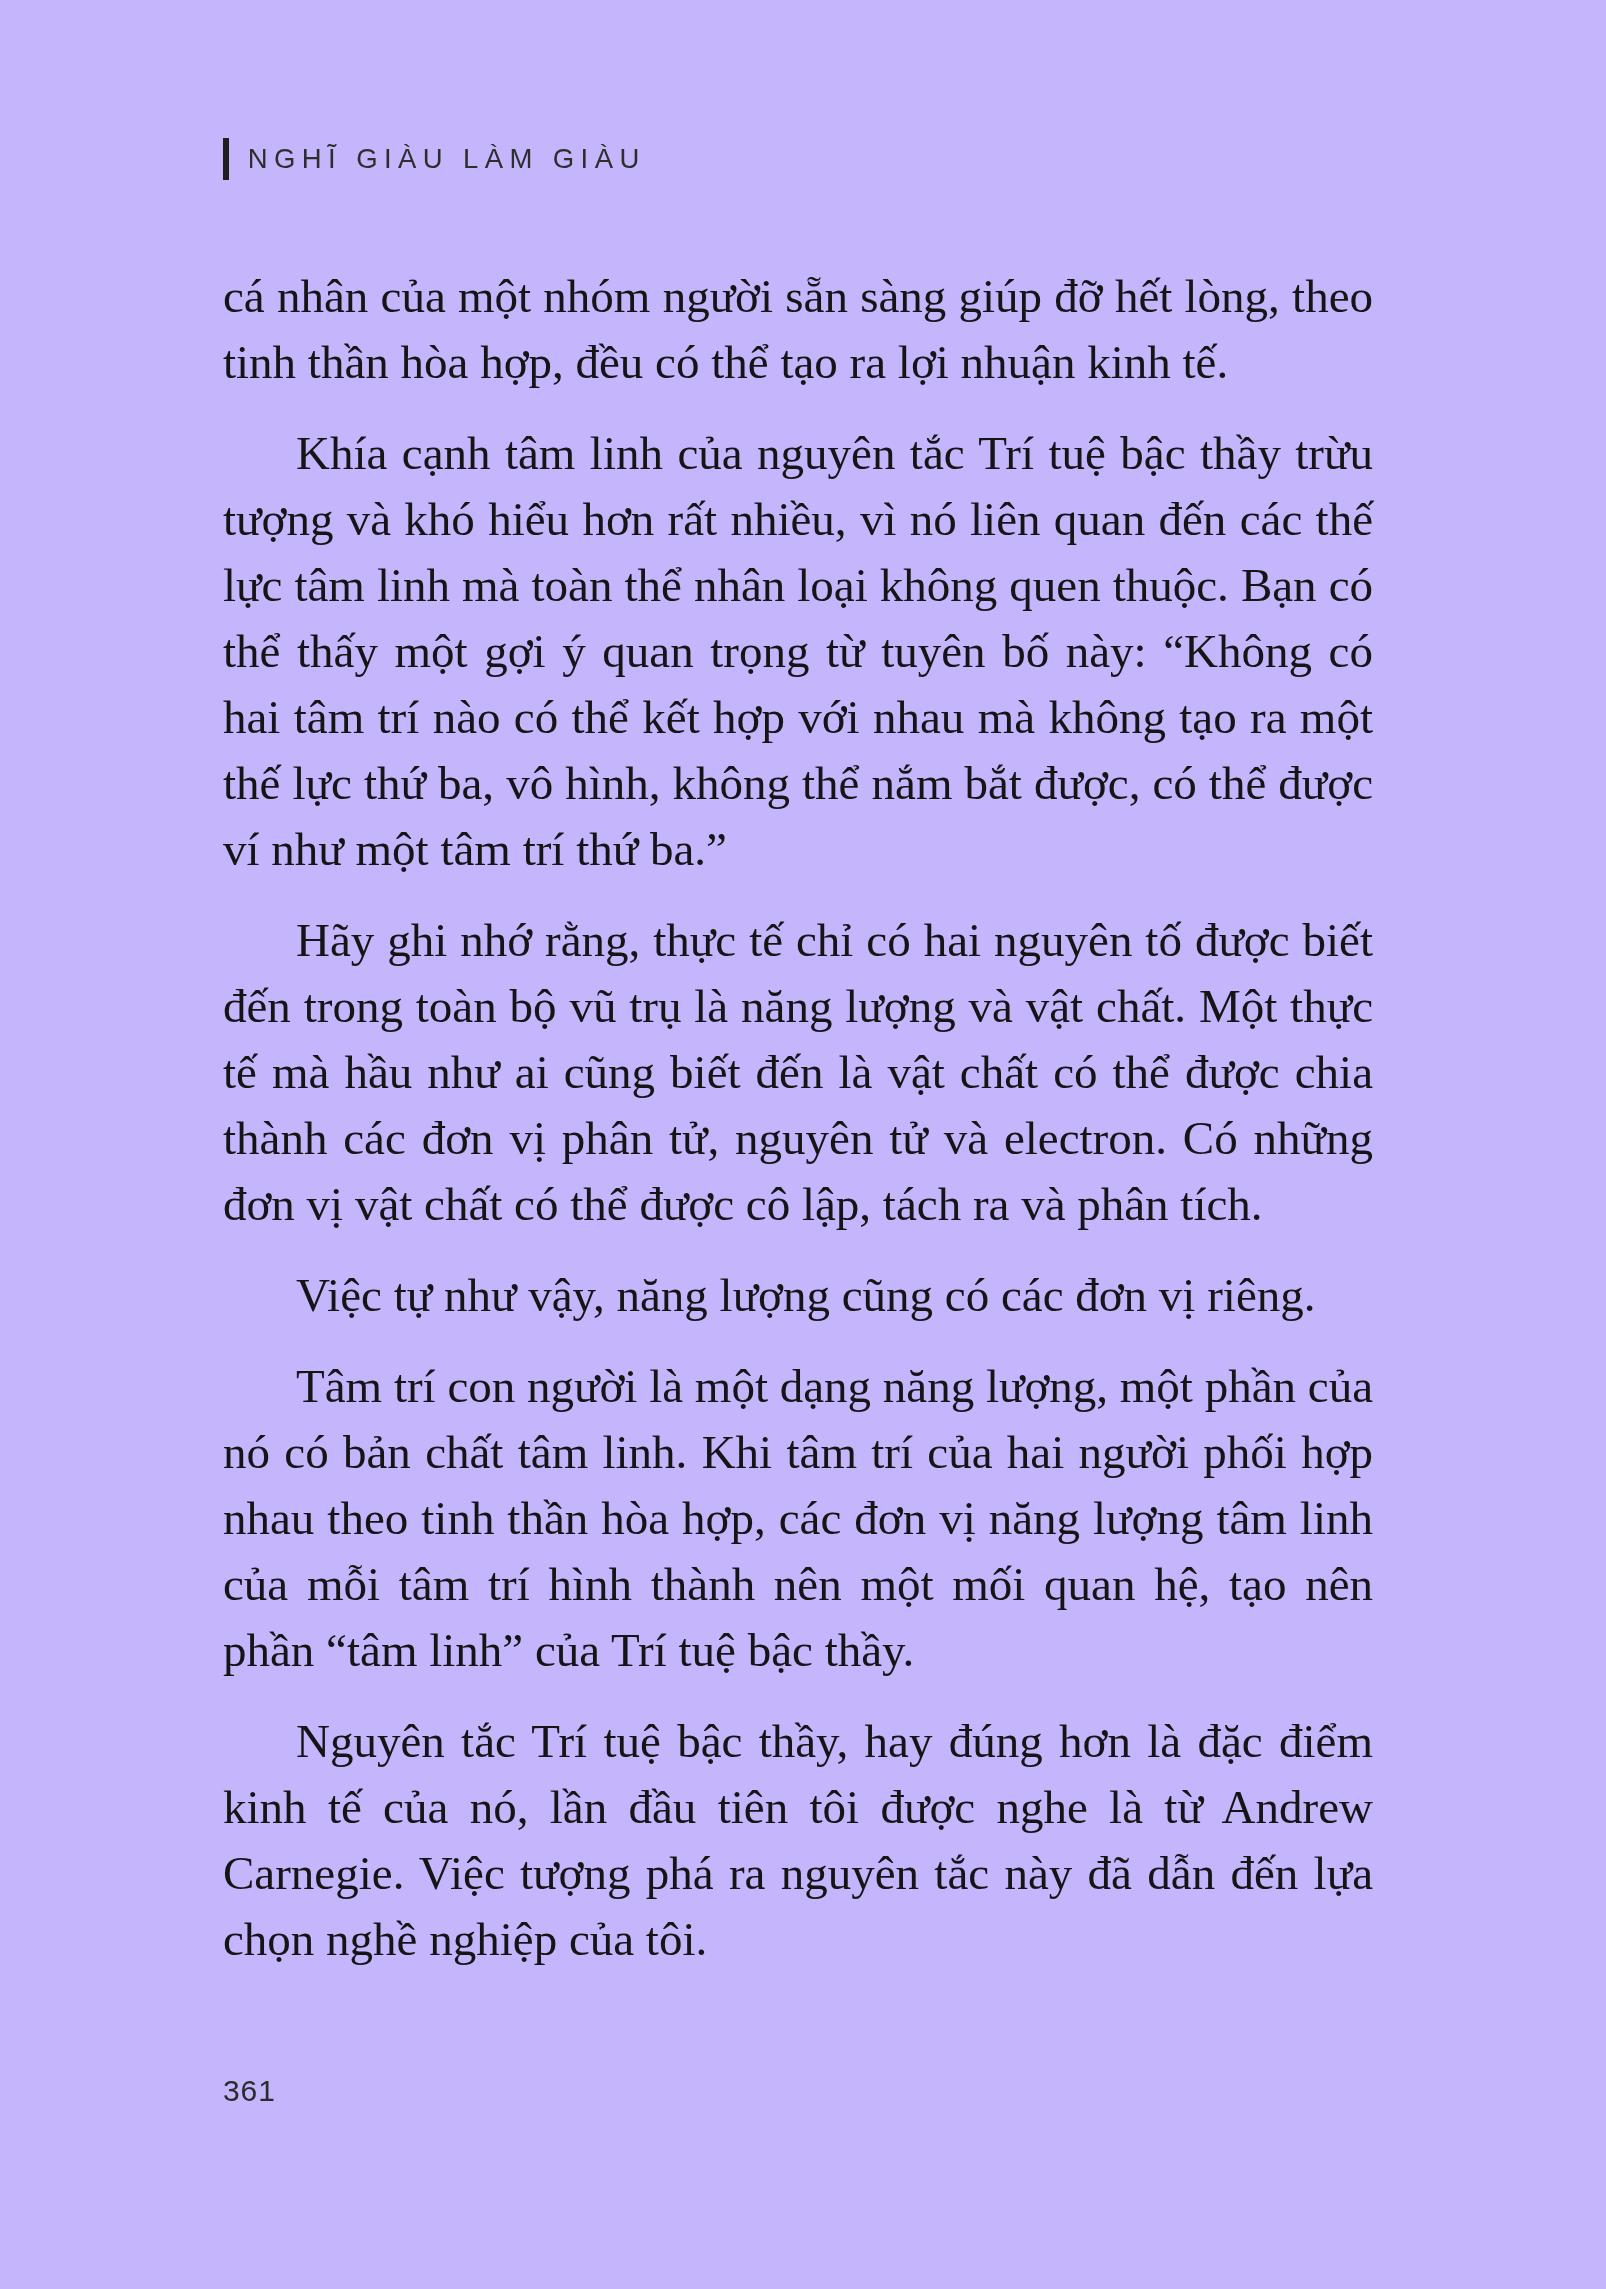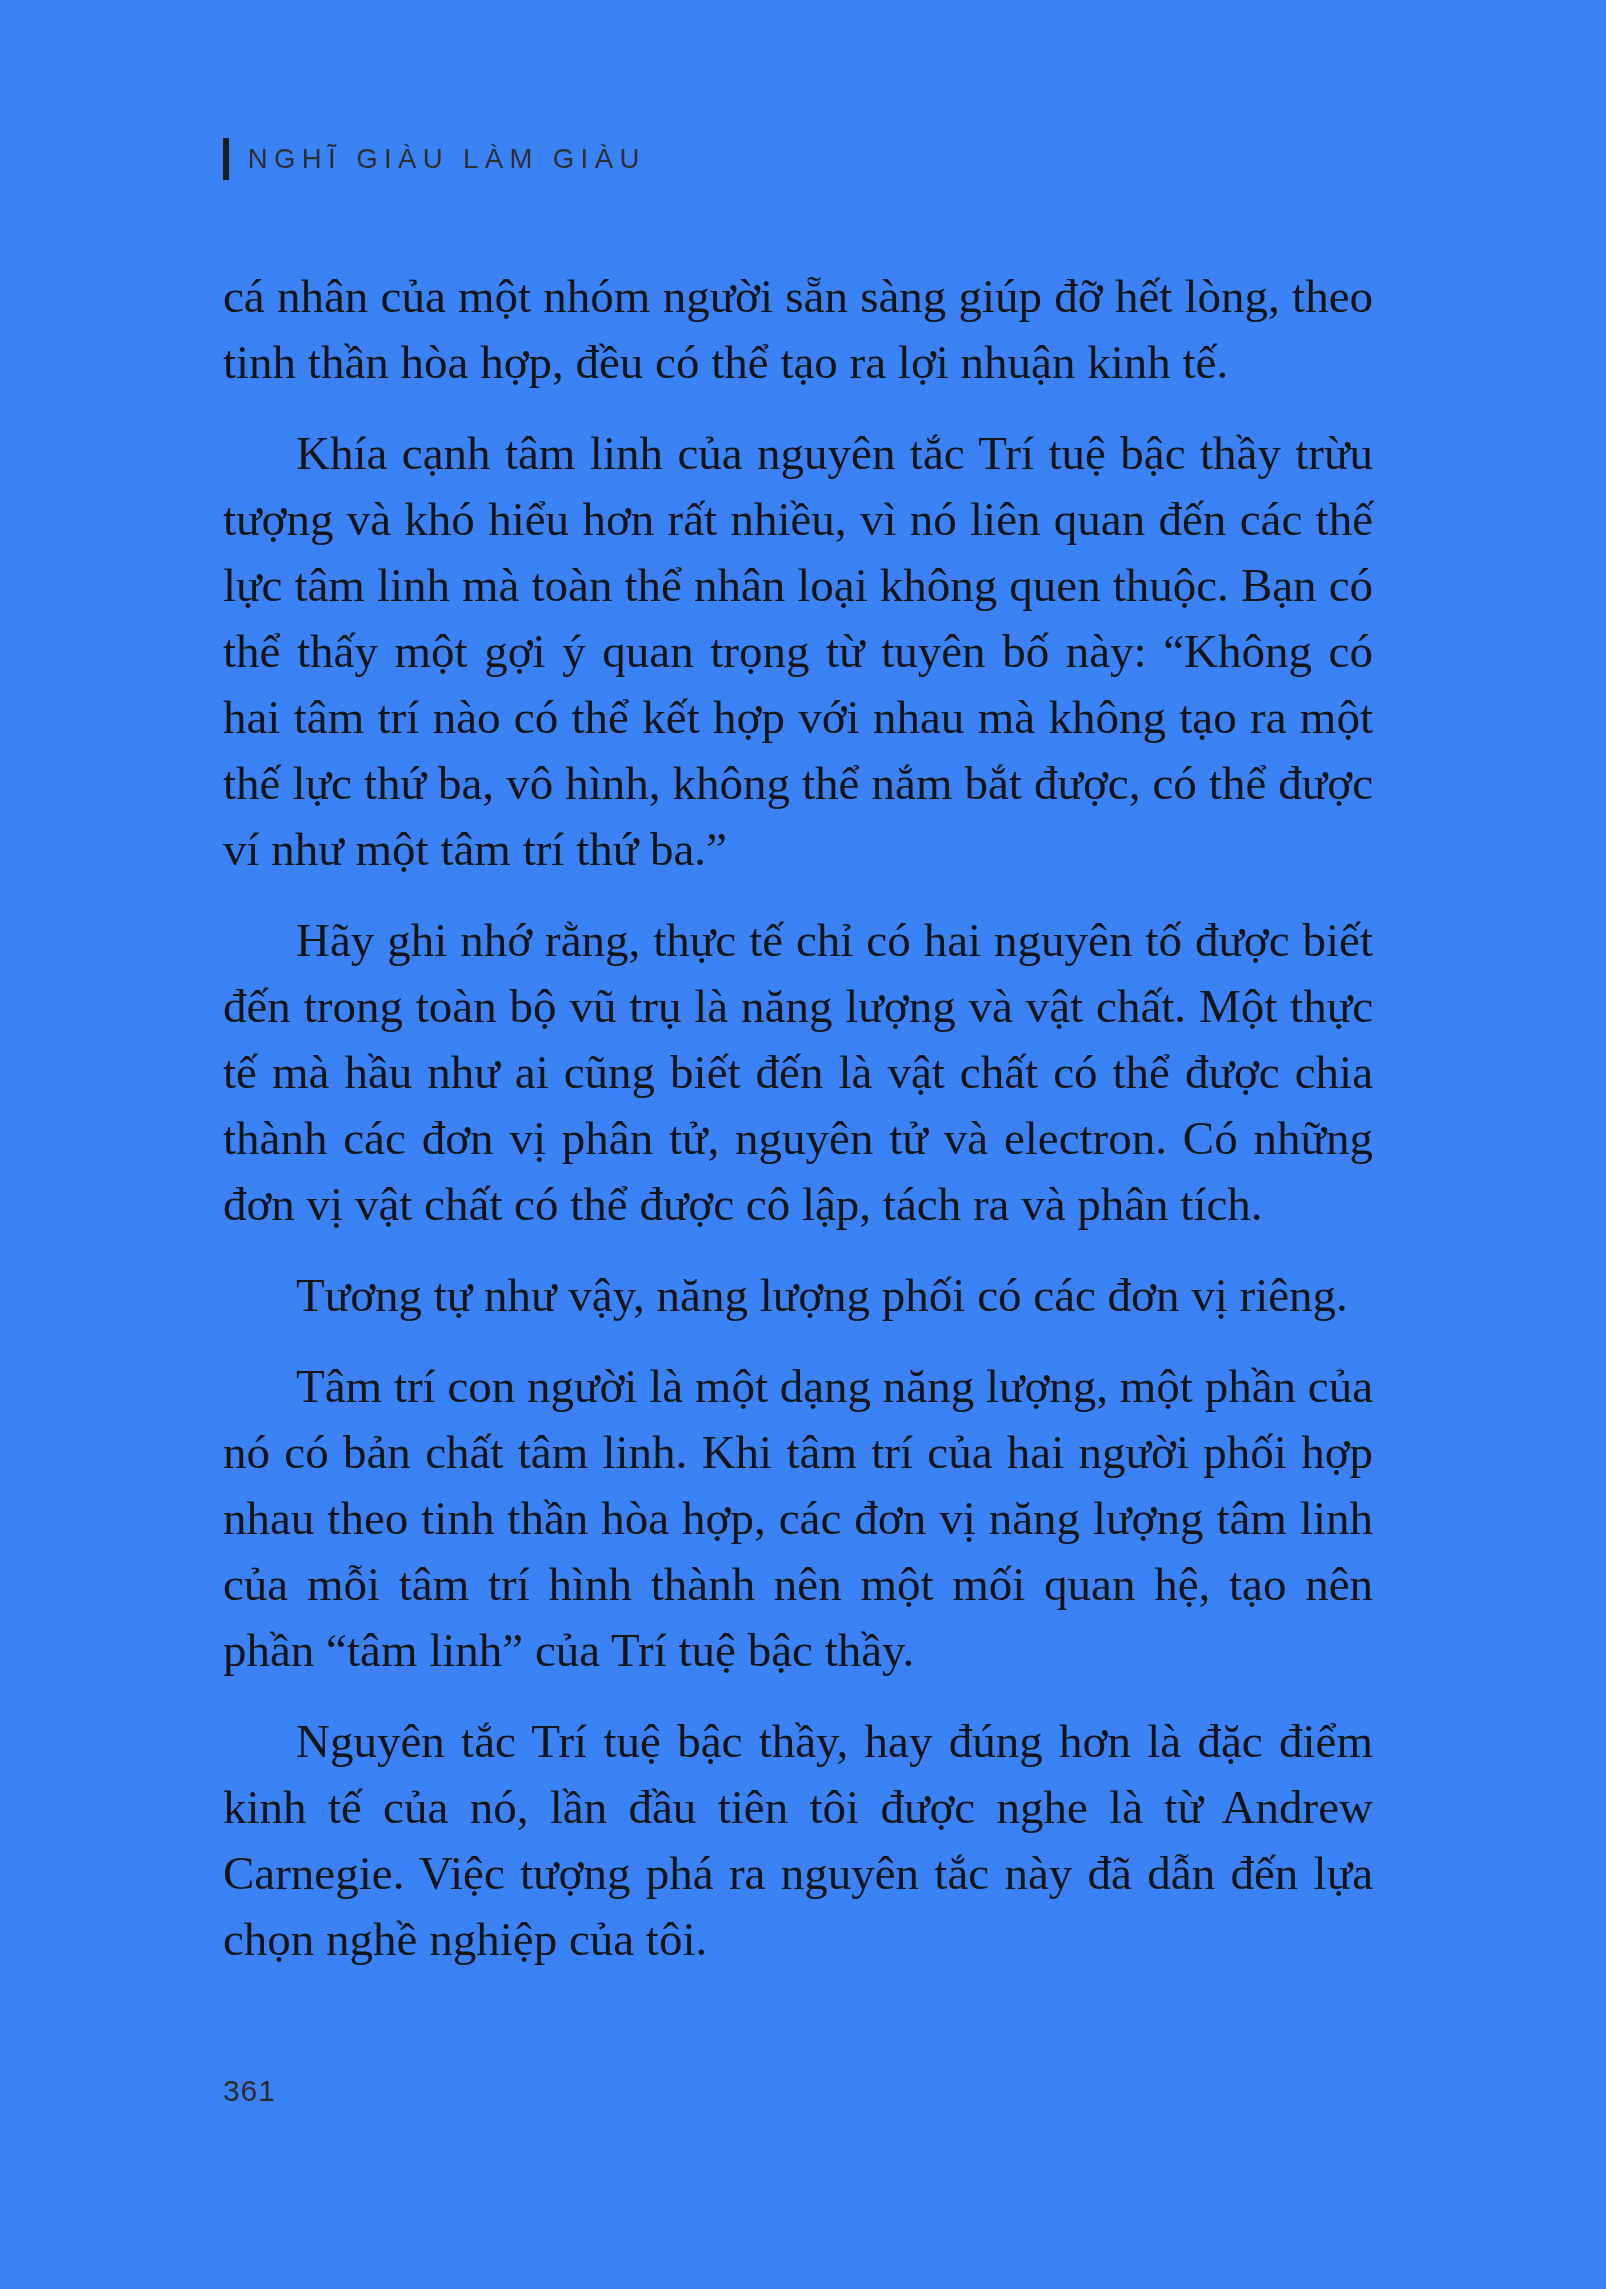--- a/index.html
+++ b/index.html
@@ -3,21 +3,21 @@
 <meta charset="utf-8">
 <style>
   * { margin: 0; padding: 0; box-sizing: border-box; }
   html, body { background: #ffffff; }
   body { font-family: "Liberation Serif", serif; }
 
   .page {
     position: relative;
     width: 1606px;
     height: 2289px;
-    background: #3b82f6;
+    background: #c4b5fd;
     overflow: hidden;
   }
 
   .running-header {
     position: absolute;
     top: 138px;
     left: 223px;
     display: flex;
     align-items: center;
     gap: 18.4px;
@@ -72,21 +72,21 @@
   <div class="running-header">
     <div class="header-bar"></div>
     <div class="header-title">NGHĨ GIÀU LÀM GIÀU</div>
   </div>
 
   <div class="content">
 
   <p>cá nhân của một nhóm người sẵn sàng giúp đỡ hết lòng, theo tinh thần hòa hợp, đều có thể tạo ra lợi nhuận kinh tế.</p>
       <p class="indent">Khía cạnh tâm linh của nguyên tắc Trí tuệ bậc thầy trừu tượng và khó hiểu hơn rất nhiều, vì nó liên quan đến các thế lực tâm linh mà toàn thể nhân loại không quen thuộc. Bạn có thể thấy một gợi ý quan trọng từ tuyên bố này: “Không có hai tâm trí nào có thể kết hợp với nhau mà không tạo ra một thế lực thứ ba, vô hình, không thể nắm bắt được, có thể được ví như một tâm trí thứ ba.”</p>
       <p class="indent">Hãy ghi nhớ rằng, thực tế chỉ có hai nguyên tố được biết đến trong toàn bộ vũ trụ là năng lượng và vật chất. Một thực tế mà hầu như ai cũng biết đến là vật chất có thể được chia thành các đơn vị phân tử, nguyên tử và electron. Có những đơn vị vật chất có thể được cô lập, tách ra và phân tích.</p>
-      <p class="indent">Tương tự như vậy, năng lượng phối có các đơn vị riêng.</p>
+      <p class="indent">Việc tự như vậy, năng lượng cũng có các đơn vị riêng.</p>
       <p class="indent">Tâm trí con người là một dạng năng lượng, một phần của nó có bản chất tâm linh. Khi tâm trí của hai người phối hợp nhau theo tinh thần hòa hợp, các đơn vị năng lượng tâm linh của mỗi tâm trí hình thành nên một mối quan hệ, tạo nên phần “tâm linh” của Trí tuệ bậc thầy.</p>
       <p class="indent">Nguyên tắc Trí tuệ bậc thầy, hay đúng hơn là đặc điểm kinh tế của nó, lần đầu tiên tôi được nghe là từ Andrew Carnegie. Việc tượng phá ra nguyên tắc này đã dẫn đến lựa chọn nghề nghiệp của tôi.</p>
     </div>
 
   <div class="page-number">361</div>
 
 </div>
 
 
 </body></html>

